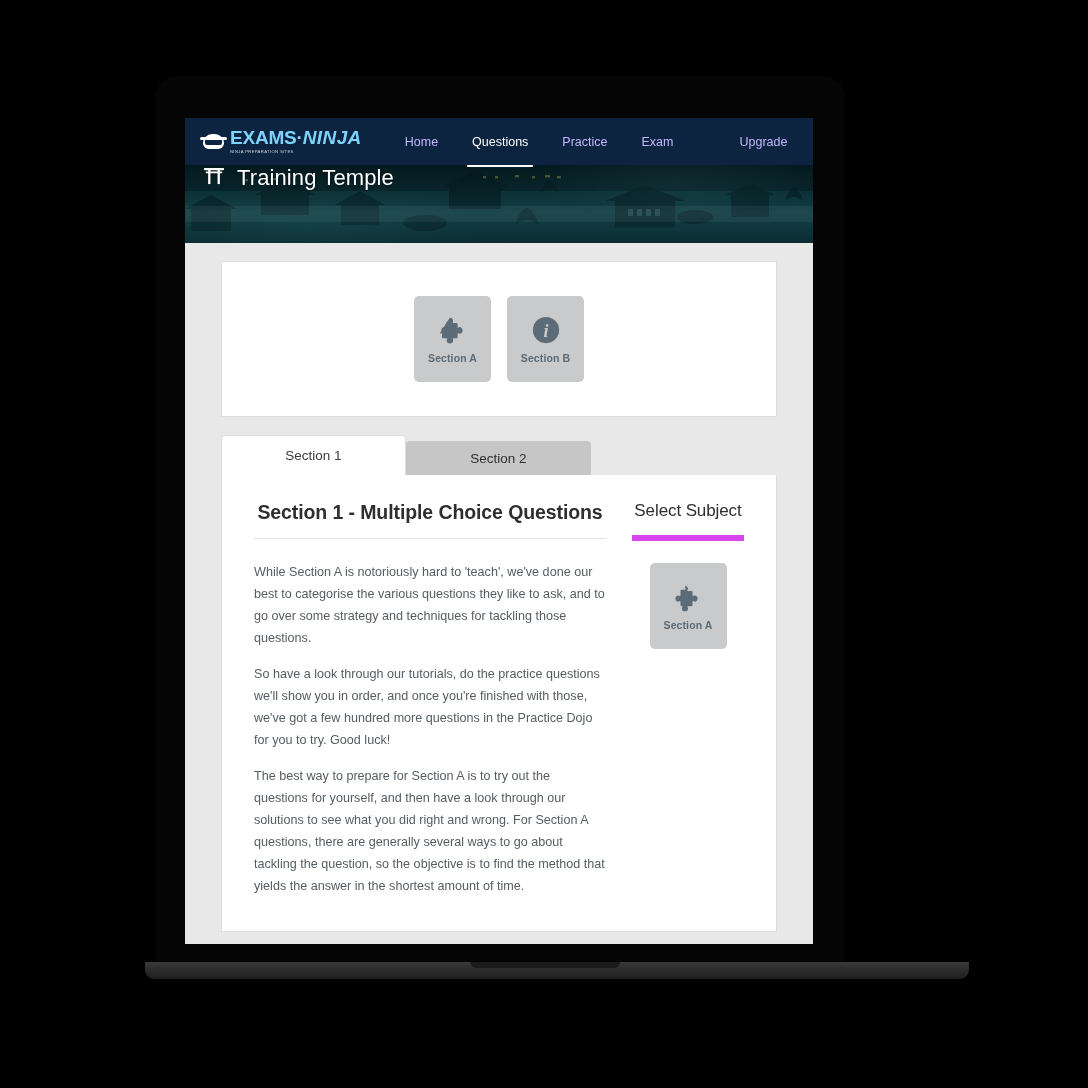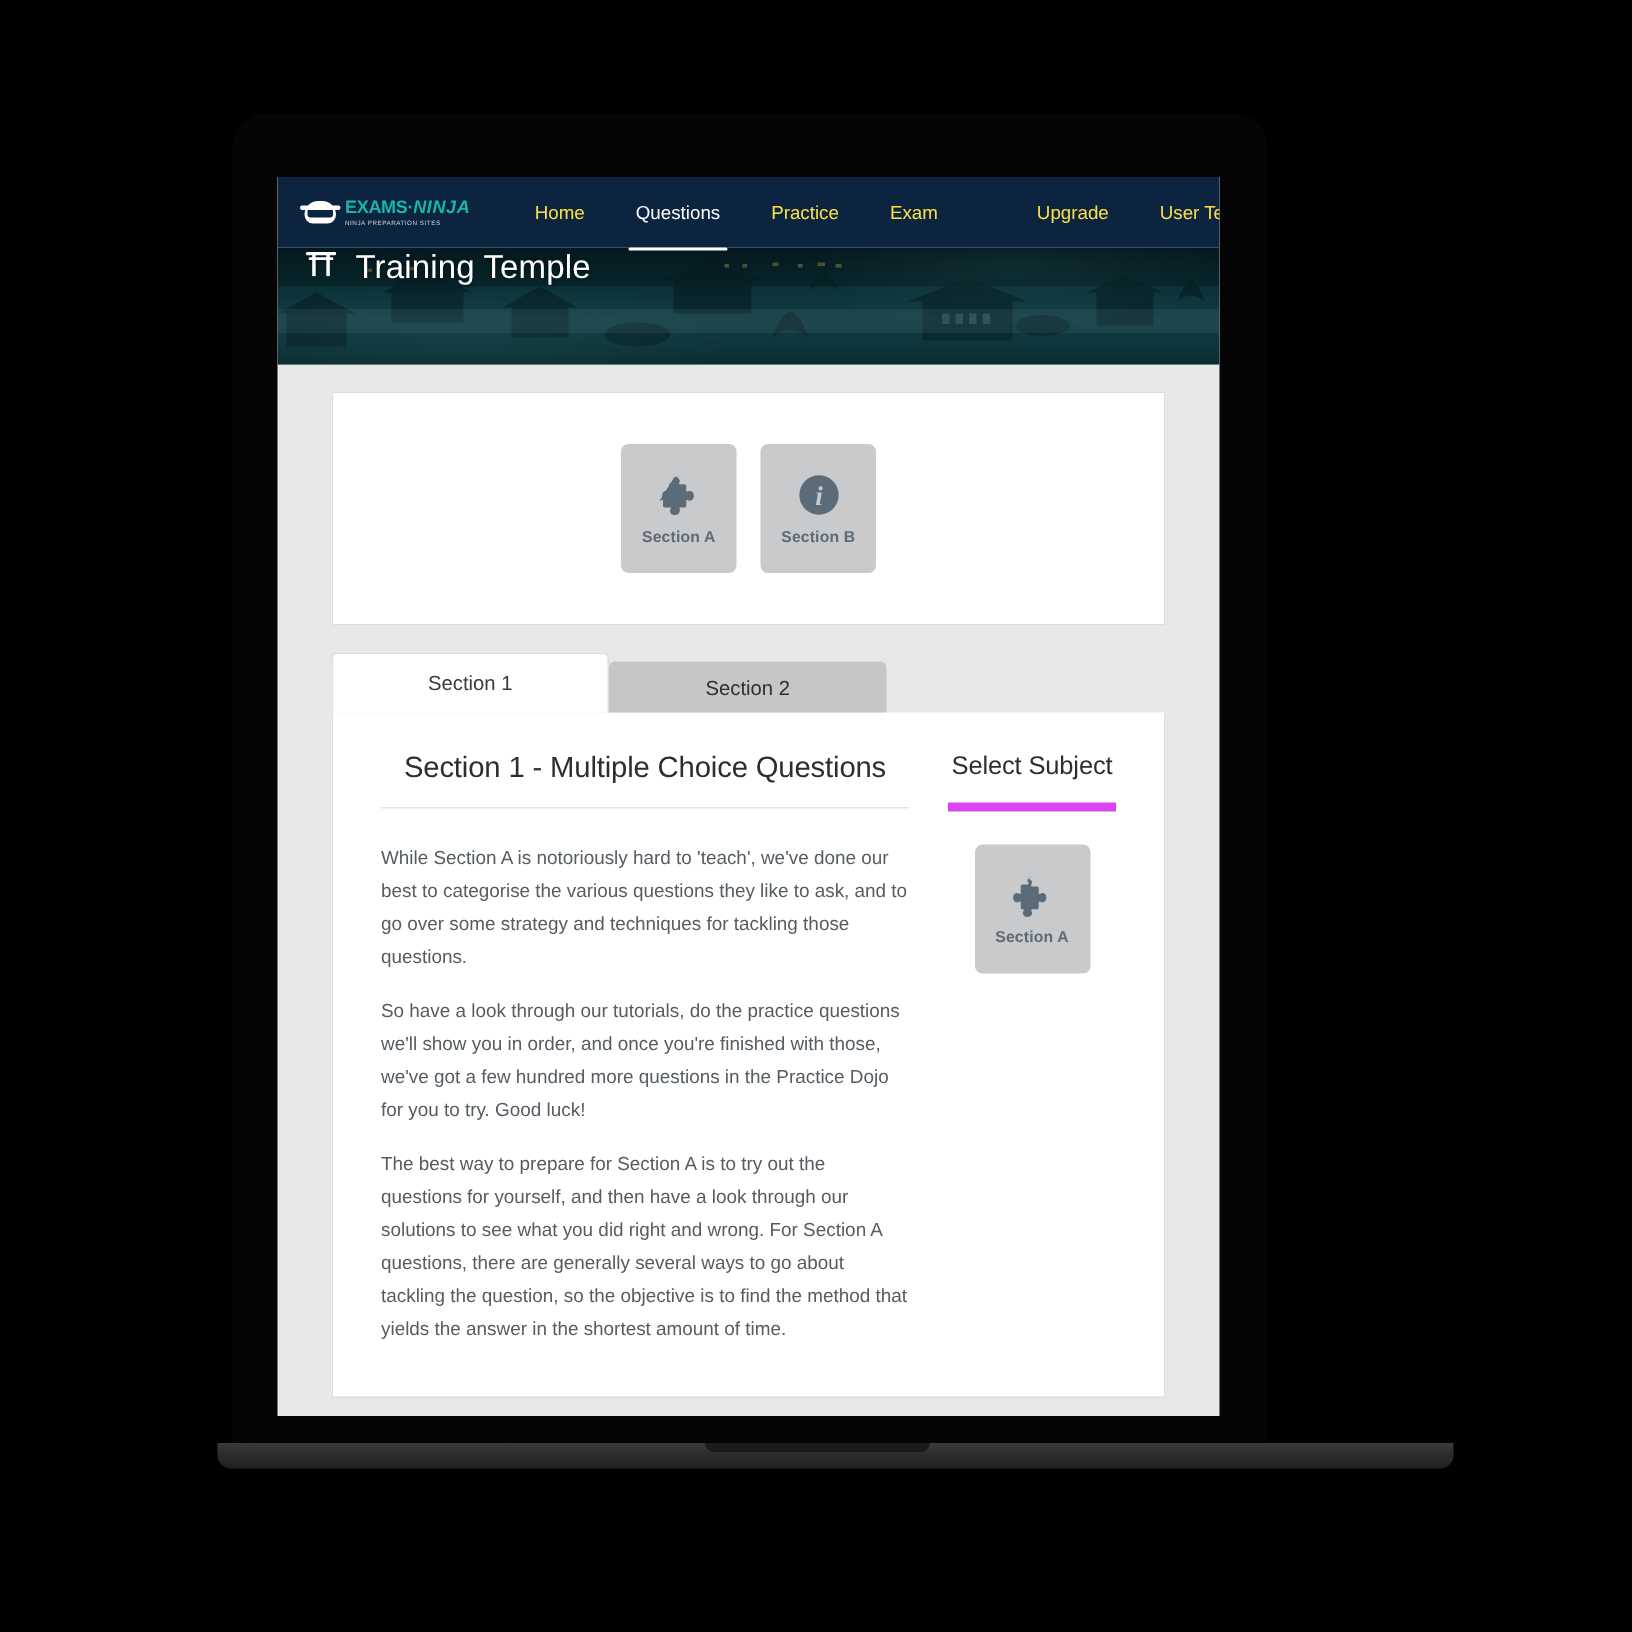--- a/index.html
+++ b/index.html
@@ -88,23 +88,23 @@
   .brand-mark::after {
     content: "";
     position: absolute;
     left: -3px; top: 3px;
     width: 27px; height: 2.6px;
     background: #ffffff;
     border-radius: 2px;
   }
   .brand-text { display: flex; flex-direction: column; line-height: 1; }
   .brand-title {
-    font-size: 12px;
+    font-size: 19px;
     font-weight: bold;
-    color: #14b8a6;
+    color: #7dd3fc;
     letter-spacing: -0.2px;
     white-space: nowrap;
     text-align: center;
   }
   .brand-title .dot { font-weight: bold; }
   .brand-title .ninja {
     font-style: italic;
     letter-spacing: 0.4px;
   }
   .brand-sub {
@@ -116,21 +116,21 @@
   }
 
   .nav-links { display: flex; align-items: center; height: 100%; }
   .nav-link {
     position: relative;
     height: 100%;
     display: flex;
     align-items: center;
     padding: 0 17px;
     font-size: 12.5px;
-    color: #fde047;
+    color: #c4b5fd;
     white-space: nowrap;
     cursor: pointer;
   }
   .nav-link.active { color: #ffffff; }
   .nav-link.active::after {
     content: "";
     position: absolute;
     left: 12px; right: 12px;
     bottom: -2px;
     height: 2.5px;
@@ -250,21 +250,21 @@
     display: flex;
     gap: 26px;
   }
 
   .main-col { flex: 1 1 auto; min-width: 0; }
   .side-col { width: 112px; flex: none; }
 
   .sec-heading {
     font-size: 19.5px;
     color: #2e2e2e;
-    font-weight: normal;
+    font-weight: bold;
     text-align: center;
     padding-bottom: 14px;
     border-bottom: 1px solid #e4e4e4;
     letter-spacing: -.1px;
   }
   .side-heading {
     font-size: 17px;
     color: #2e2e2e;
     font-weight: normal;
     text-align: center;

